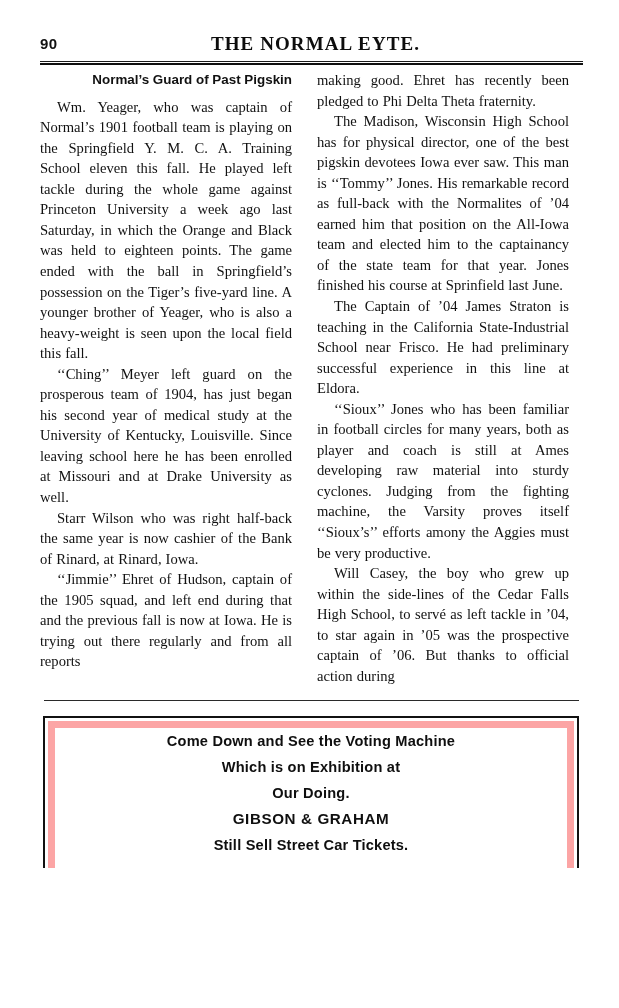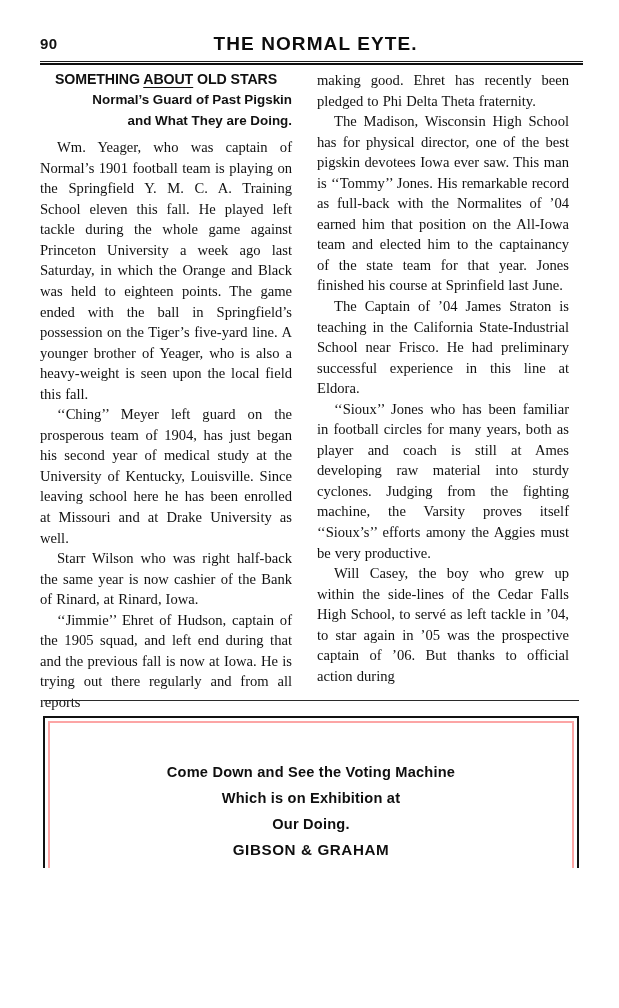--- a/index.html
+++ b/index.html
@@ -38,21 +38,21 @@
     font-size: 15px;
     letter-spacing: 0.5px;
     color: #101010;
   }
   .head-title {
     position: absolute;
     left: 0;
     right: 0;
     top: 0;
     text-align: center;
-    font-family: Liberation Sans, sans-serif;
+    font-family: Liberation Serif, serif;
     font-weight: bold;
     font-size: 19px;
     letter-spacing: 1.1px;
     color: #0d0d0d;
     padding-left: 8px;
   }
 
   
   .rule-double {
     position: absolute;
@@ -154,26 +154,25 @@
     border: 2px solid #111111;
     box-sizing: border-box;
     background: #ffffff;
   }
   .ad-box-inner {
     position: absolute;
     left: 3px;
     top: 3px;
     right: 3px;
     bottom: 3px;
-    border: 2px solid #fca5a5;
+    border: 7px solid #fca5a5;
     box-sizing: border-box;
     display: flex;
     flex-direction: column;
     align-items: center;
-    justify-content: center;
   }
   .ad-line {
     font-family: "Liberation Sans", "DejaVu Sans", sans-serif;
     font-weight: bold;
     font-size: 14.6px;
     line-height: 26px;
     color: #0f0f0f;
     text-align: center;
     white-space: nowrap;
     letter-spacing: 0.2px;
@@ -220,25 +219,23 @@
   </div>
 
   <div class="rule-double">
     <div class="thin"></div>
     <div class="thick"></div>
   </div>
 
   <div class="columns">
 
     <div class="col col-left">
-      <div class="article-title"><span>SOMETHING </span><span class="uline">ABOUT</span><span> OLD STARS</span></div>
 
       <div class="article-subtitle">
         <span class="sline">Normal’s Guard of Past Pigskin</span>
-        <span class="sline">and What They are Doing.</span>
       </div>
 
       <p class="body">Wm. Yeager, who was captain of Normal’s 1901 football team is playing on the Springfield Y. M. C. A. Training School eleven this fall. He played left tackle during the whole game against Princeton University a week ago last Saturday, in which the Orange and Black was held to eighteen points. The game ended with the ball in Springfield’s possession on the Tiger’s five-yard line. A younger brother of Yeager, who is also a heavy-weight is seen upon the local field this fall.</p>
       <p class="body">‘‘Ching’’ Meyer left guard on the prosperous team of 1904, has just began his second year of medical study at the University of Kentucky, Louisville. Since leaving school here he has been enrolled at Missouri and at Drake University as well.</p>
       <p class="body">Starr Wilson who was right half-back the same year is now cashier of the Bank of Rinard, at Rinard, Iowa.</p>
       <p class="body">‘‘Jimmie’’ Ehret of Hudson, captain of the 1905 squad, and left end during that and the previous fall is now at Iowa. He is trying out there regularly and from all reports</p>
     </div>
 
     <div class="col col-right">
       <p class="body cont">making good. Ehret has recently been pledged to Phi Delta Theta fraternity.</p>

